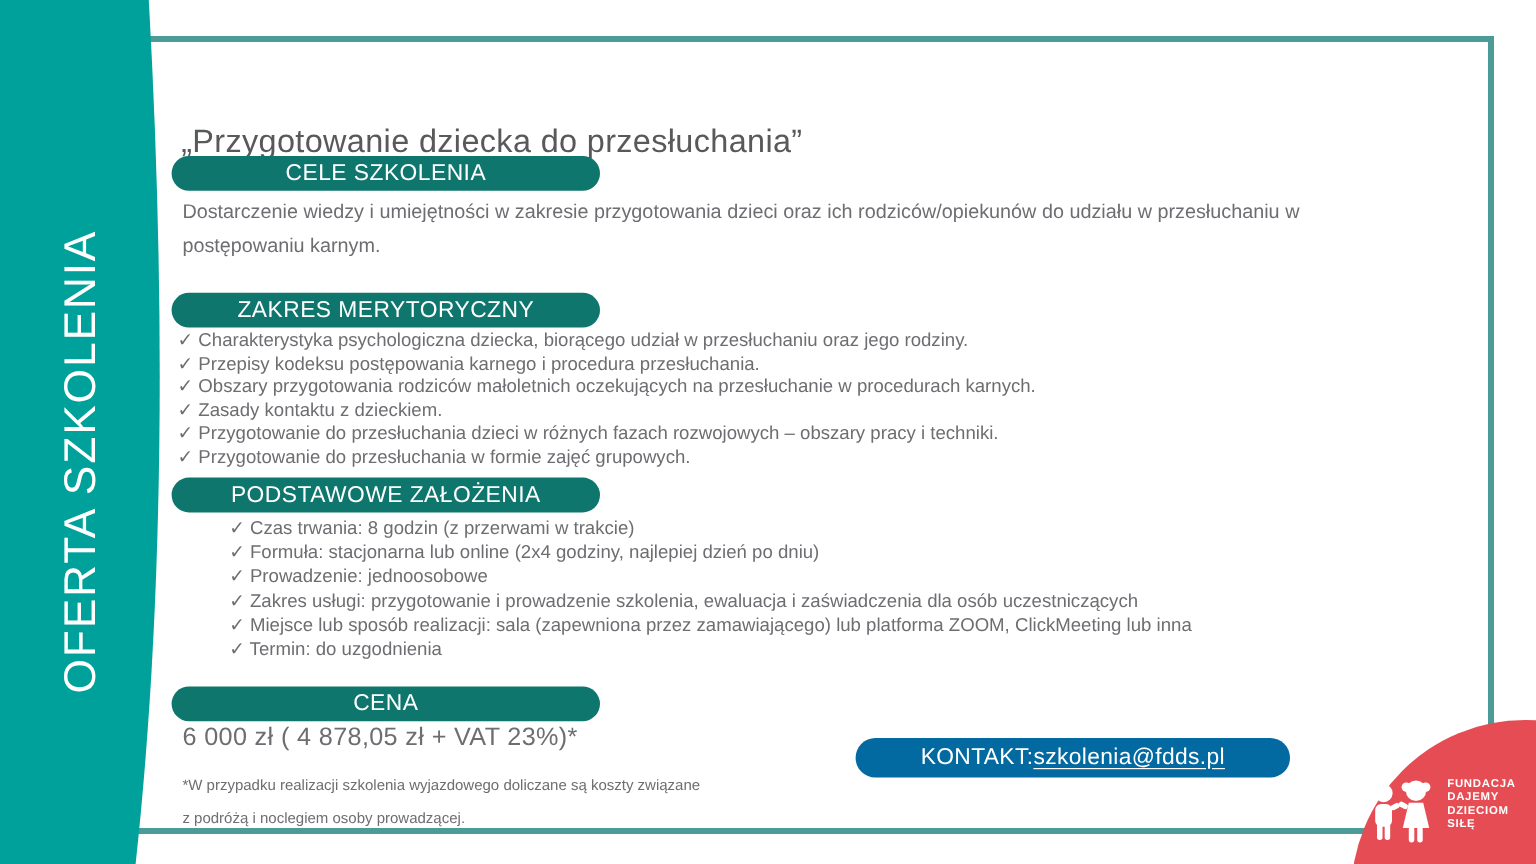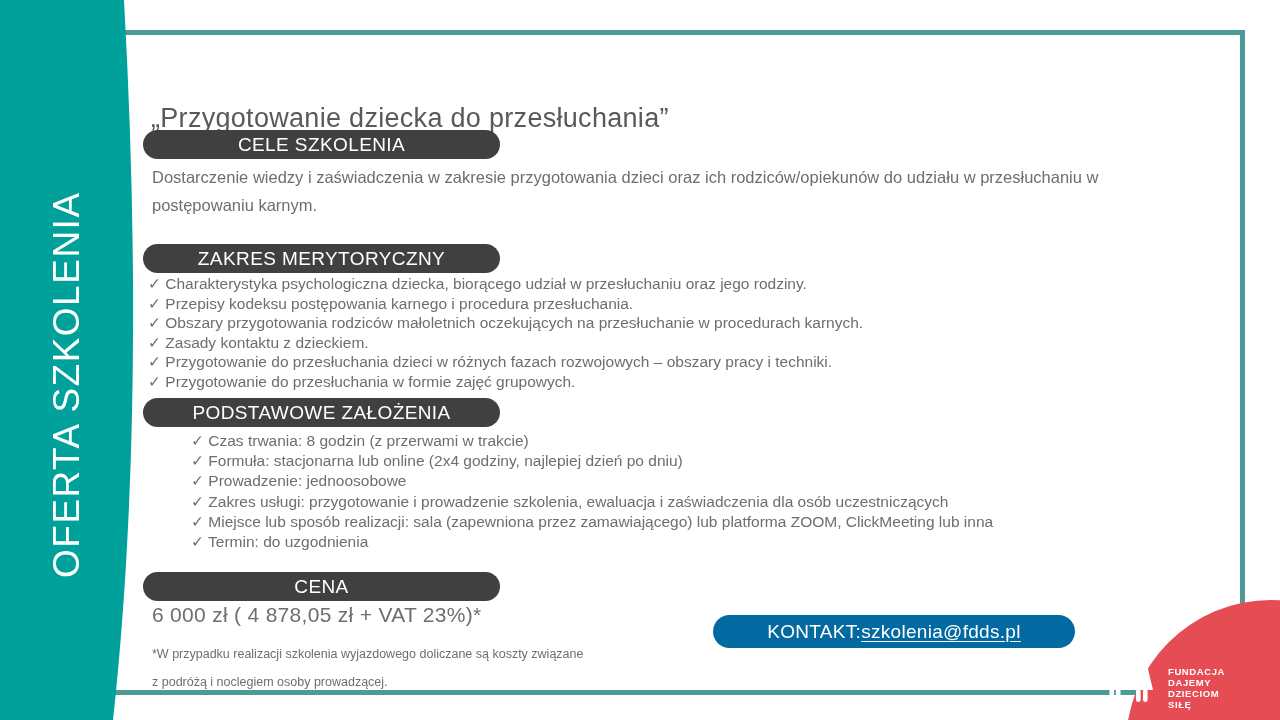--- a/index.html
+++ b/index.html
@@ -16,21 +16,21 @@
 
   .sidebar-label { position:absolute; left:46px; top:158px; height:420px; z-index:3;
                    writing-mode:vertical-rl; transform:rotate(180deg);
                    color:#ffffff; font-size:37px; font-weight:300; letter-spacing:1.5px;
                    display:flex; align-items:center; white-space:nowrap; }
 
   .title { position:absolute; left:151px; top:58px; z-index:4;
            color:#58595b; font-size:27px; font-weight:300; letter-spacing:0.3px;margin-top:45px; }
 
   .pill { position:absolute; left:143px; width:357px; height:29px; z-index:4;
-          background:#404040; border-radius:16px; color:#ffffff;
+          background:#0f766e; border-radius:16px; color:#ffffff;
           display:flex; align-items:center; justify-content:center;
           font-size:19px; font-weight:400; letter-spacing:0.4px; }
   .pill-cele      { top:130px; }
   .pill-zakres    { top:244px; }
   .pill-zalozenia { top:398px; }
   .pill-cena      { top:572px; }
 
   .paragraph { position:absolute; left:152px; top:163px; width:1030px; z-index:4;
                color:#6d6e71; font-size:16.5px; line-height:28px; font-weight:300; }
 
@@ -49,42 +49,42 @@
 
   .contact-pill { position:absolute; left:713px; top:615px; width:362px; height:33px; z-index:4;
                   background:#0369a1; border-radius:17px; color:#ffffff;
                   display:flex; align-items:center; justify-content:center;
                   font-size:19px; font-weight:300; letter-spacing:0.3px; }
   .contact-pill a { color:#ffffff; text-decoration:underline; text-underline-offset:3px; }
 
   .red-blob { position:absolute; left:1126px; top:600px; width:290px; height:290px;
               background:#e64c53; border-radius:50%; z-index:5; }
 
-  .logo { position:absolute; left:1100px; top:648px; z-index:6;
-          display:flex; align-items:flex-end; gap:6px; }
+  .logo { position:absolute; left:1138px; top:648px; z-index:6;
+          display:flex; align-items:flex-start; gap:6px; }
   .logo-text { color:#ffffff; font-size:9.5px; font-weight:bold;
                letter-spacing:0.6px; line-height:11px; }
 </style>
 </head>
 <body>
 
 <div class="slide">
 
   <div class="frame"></div>
 
   <svg class="left-blob" viewBox="0 0 150 720" preserveAspectRatio="none" aria-hidden="true">
     <path d="M0,0 L124,0 C138,250 137,500 113,720 L0,720 Z" fill="#00a19a"></path>
   </svg>
 
   <div class="sidebar-label">OFERTA SZKOLENIA</div>
 
   <h1 class="title">„Przygotowanie dziecka do przesłuchania”</h1>
 
   <div class="pill pill-cele">CELE SZKOLENIA</div>
-  <p class="paragraph">Dostarczenie wiedzy i zaświadczenia w zakresie przygotowania dzieci oraz ich rodziców/opiekunów do udziału w przesłuchaniu w postępowaniu karnym.</p>
+  <p class="paragraph">Dostarczenie wiedzy i umiejętności w zakresie przygotowania dzieci oraz ich rodziców/opiekunów do udziału w przesłuchaniu w postępowaniu karnym.</p>
 
   <div class="pill pill-zakres">ZAKRES MERYTORYCZNY</div>
   <ul class="checklist list-zakres">
     <li>✓ Charakterystyka psychologiczna dziecka, biorącego udział w przesłuchaniu oraz jego rodziny.</li>
     <li>✓ Przepisy kodeksu postępowania karnego i procedura przesłuchania.</li>
     <li>✓ Obszary przygotowania rodziców małoletnich oczekujących na przesłuchanie w procedurach karnych.</li>
     <li>✓ Zasady kontaktu z dzieckiem.</li>
     <li>✓ Przygotowanie do przesłuchania dzieci w różnych fazach rozwojowych – obszary pracy i techniki.</li>
     <li>✓ Przygotowanie do przesłuchania w formie zajęć grupowych.</li>
   </ul>

